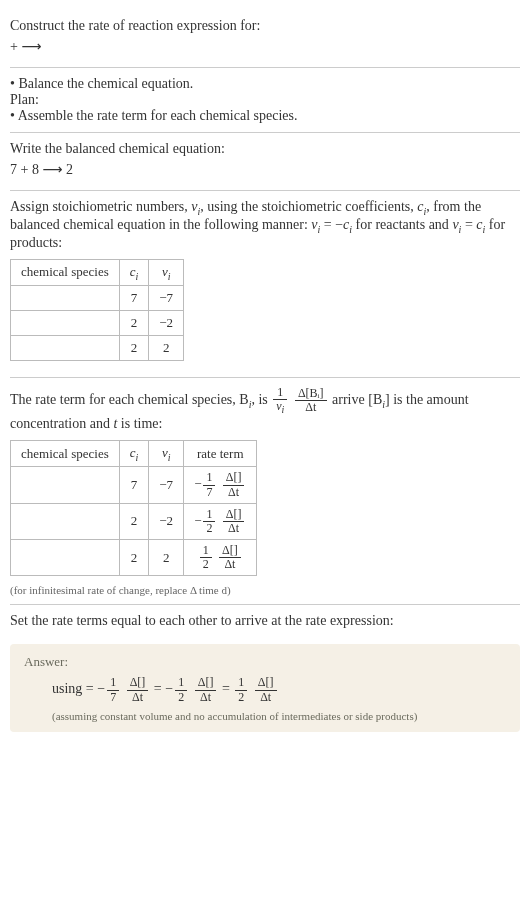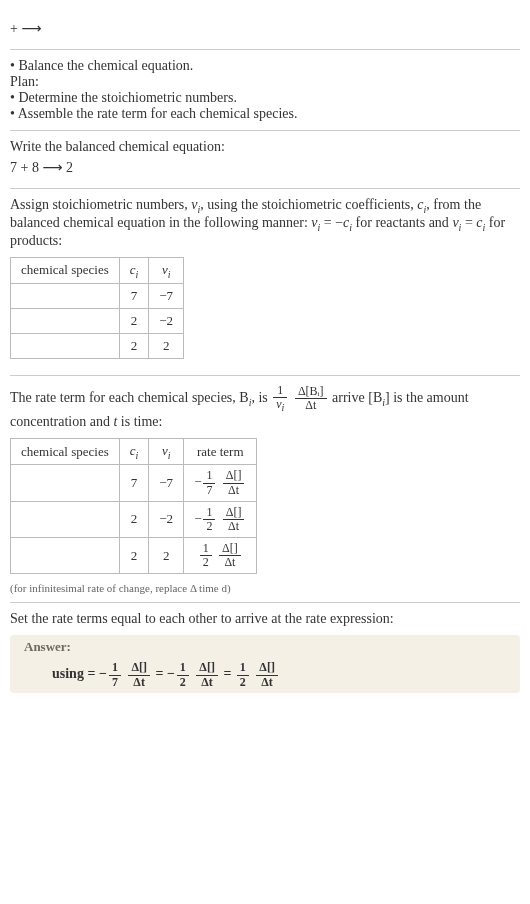--- a/index.html
+++ b/index.html
@@ -60,50 +60,49 @@
     padding: 0 3px;
   }
   .caption {
     font-size: 11px;
     color: #666;
     margin-top: 2px;
   }
   .answer-box {
     background: #f5f0e6;
     border-radius: 4px;
-    padding: 4px 14px;
-    margin-top: 8px;
-    font-weight: bold;
+    padding: 10px 14px;
+    margin-top: 15px;
   }
   .answer-title {
     color: #6b6b5e;
     font-size: 13px;
     margin-bottom: 6px;
   }
   .answer-content {
     padding-left: 28px;
   }
   .answer-note {
     font-size: 11px;
     color: #6b6b5e;
     margin-top: 6px;
   }
   .ital { font-style: italic; }
 </style>
 </head>
 <body>
 
 <div class="section">
+  <div class="prompt-line">Construct the rate of reaction expression for:</div>
   <div class="equation-line"> +  ⟶ </div>
 </div>
 
 <div class="section">
   <div>• Balance the chemical equation.</div>
   <div>Plan:</div>
-  <div>• Determine the stoichiometric numbers.</div>
   <div>• Assemble the rate term for each chemical species.</div>
 </div>
 
 <div class="section">
   <div>Write the balanced chemical equation:</div>
   <div class="equation-line">7  + 8  ⟶ 2 </div>
 </div>
 
 <div class="section">
   <div>
@@ -190,14 +189,15 @@
       <span>using = </span>
       <span>−</span><span class="frac"><span class="num">1</span><span class="den">7</span></span>
       <span class="frac"><span class="num">Δ[]</span><span class="den">Δt</span></span>
       <span> = </span>
       <span>−</span><span class="frac"><span class="num">1</span><span class="den">2</span></span>
       <span class="frac"><span class="num">Δ[]</span><span class="den">Δt</span></span>
       <span> = </span>
       <span></span><span class="frac"><span class="num">1</span><span class="den">2</span></span>
       <span class="frac"><span class="num">Δ[]</span><span class="den">Δt</span></span>
     </div>
+    <div class="answer-content answer-note">(assuming constant volume and no accumulation of intermediates or side products)</div>
   </div>
 </div>
 
 </body></html>

